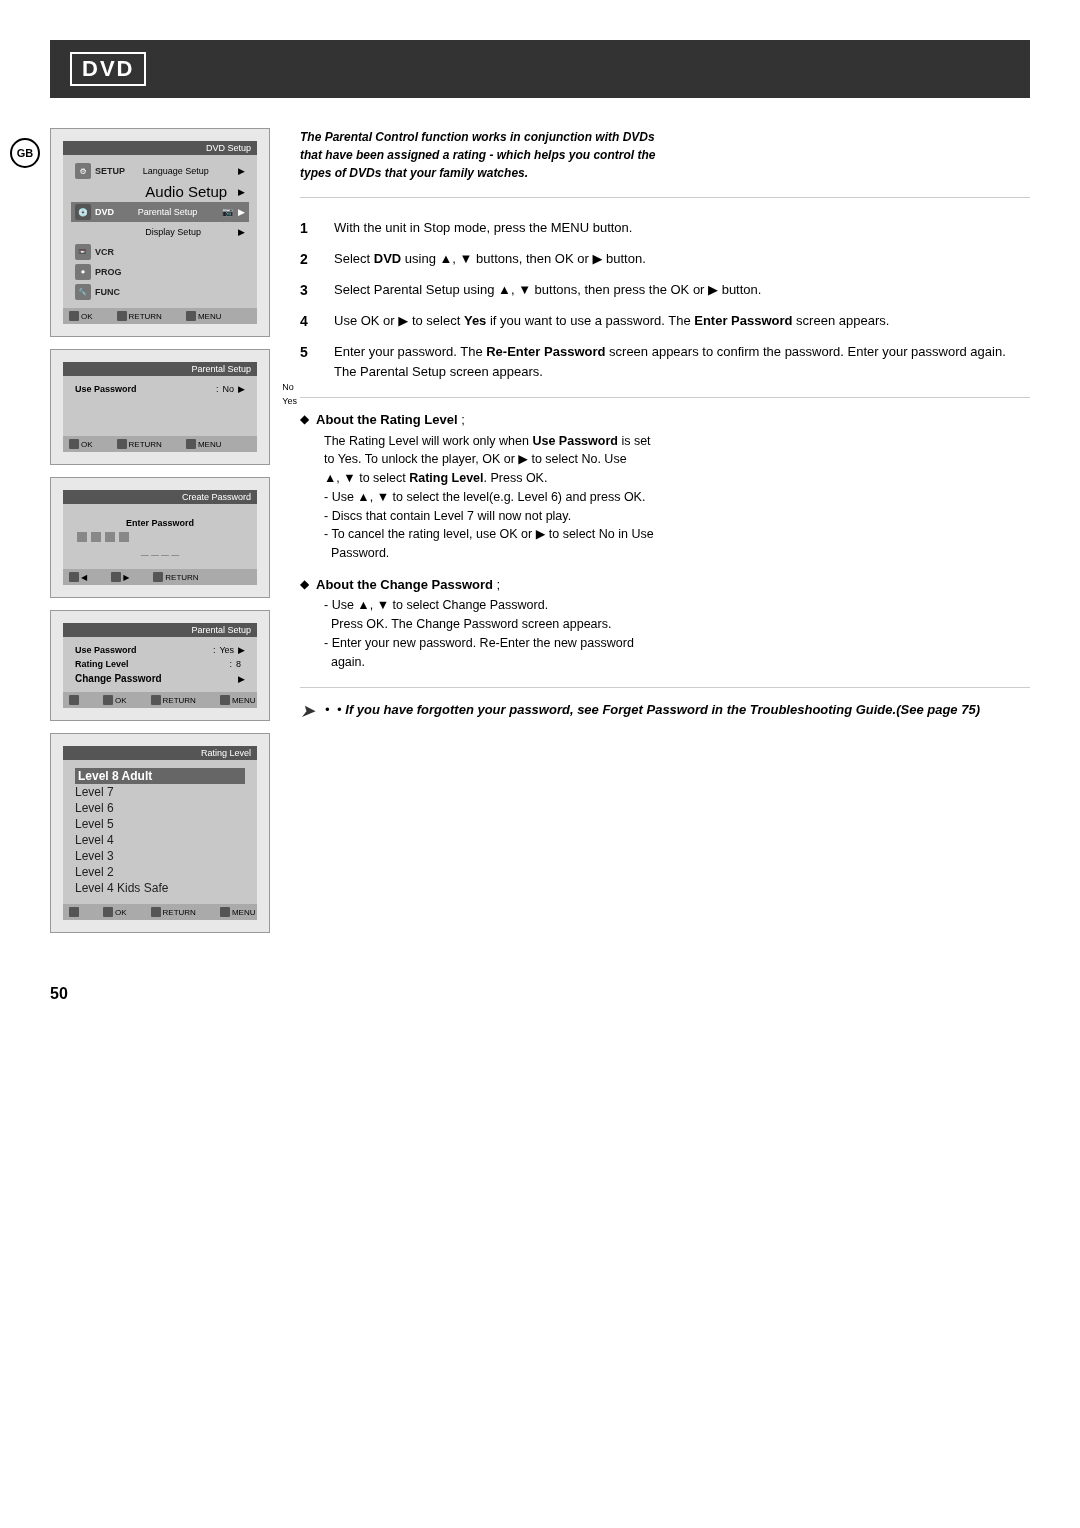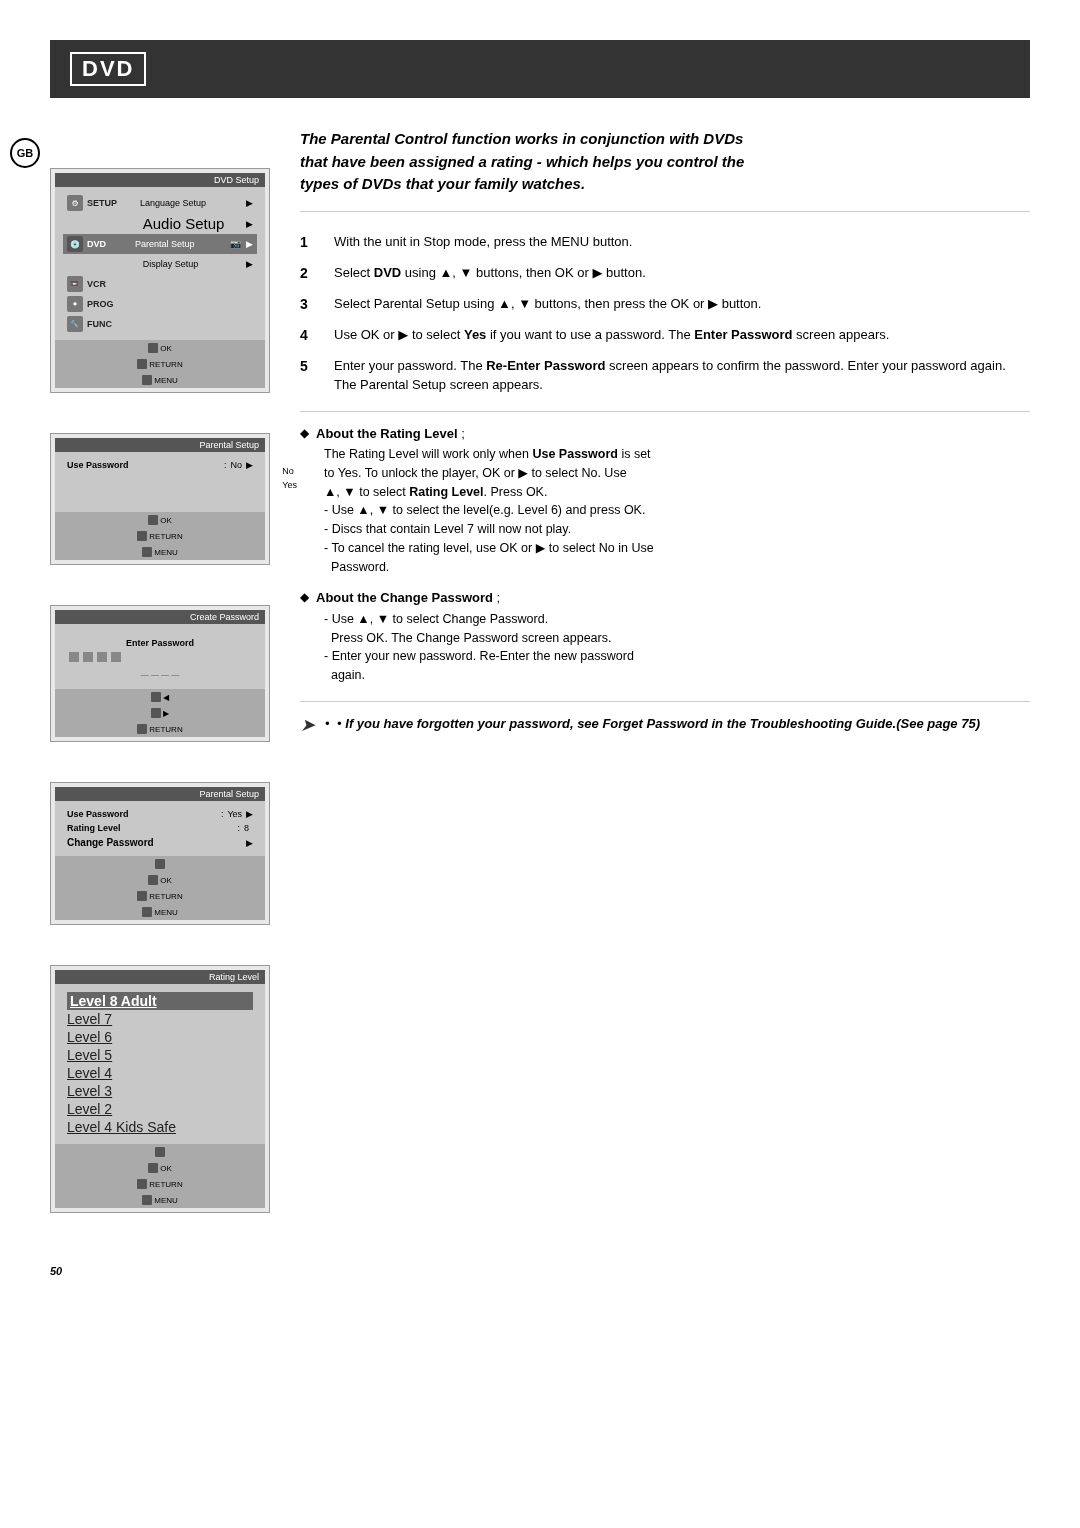--- a/index.html
+++ b/index.html
@@ -66,45 +66,43 @@
       font-size: 11px;
       font-weight: bold;
       background: #fff;
     }
 
     
     .screen-box {
       border: 1px solid #999;
       background: #e8e8e8;
       margin-bottom: 12px;
-      padding: 4px;
+      padding: 12px;
       font-size: 10px;
       position: relative;
-      margin-top: 40px;
     }
     .screen-title-bar {
       background: #555;
       color: #fff;
       font-size: 9px;
       padding: 2px 6px;
       text-align: right;
     }
     .screen-body {
       padding: 6px 8px;
       background: #c8c8c8;
     }
     .screen-footer {
       background: #aaa;
       display: flex;
-      gap: 6px;
+      gap: 24px;
       padding: 3px 6px;
       font-size: 8px;
       color: #000;
       align-items: center;
-      flex-direction: column;
     }
     .screen-footer-btn {
       display: flex;
       align-items: center;
       gap: 2px;
     }
     .btn-icon {
       width: 10px;
       height: 10px;
       background: #555;
@@ -131,39 +129,38 @@
       width: 10px;
       height: 10px;
       background: #888;
     }
 
     
     .rating-list {
       padding: 4px 8px;
     }
     .rating-item {
-      font-size: 14px;
+      font-size: 12px;
       padding: 1px 0;
       color: #222;
-      text-decoration: underline;
     }
     .rating-item.highlighted {
       font-weight: bold;
       background: #666;
       color: #fff;
       padding: 1px 3px;
     }
 
     
     .right-col {
       flex: 1;
     }
 
     .intro-text {
-      font-size: 15px;
+      font-size: 12px;
       font-style: italic;
       line-height: 1.5;
       margin-bottom: 20px;
       border-bottom: 1px solid #ccc;
       padding-bottom: 15px;
     }
     .intro-text strong {
       font-weight: bold;
     }
 
@@ -250,23 +247,22 @@
       position: absolute;
       left: 0;
     }
     .tip-content strong {
       font-weight: bold;
     }
 
     
     .page-number {
       margin-top: 40px;
-      font-size: 11px;
-      font-weight: bold;
-      font-style: italic;
+      font-size: 16px;
+      font-weight: bold;
     }
 
     
     .dvd-menu-row {
       display: flex;
       align-items: center;
       padding: 2px 4px;
       font-size: 9px;
     }
     .menu-icon {

